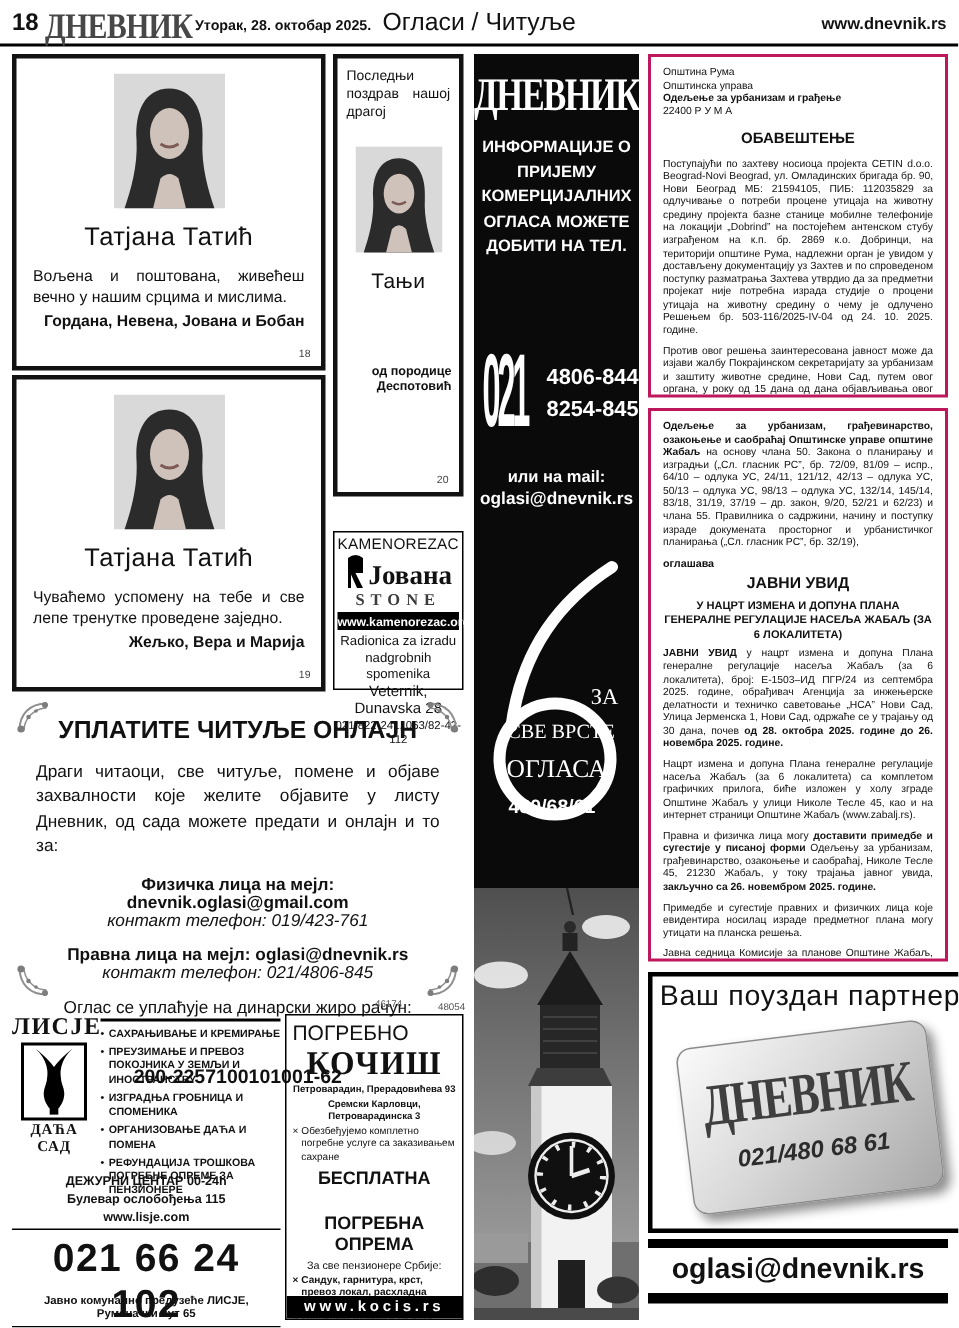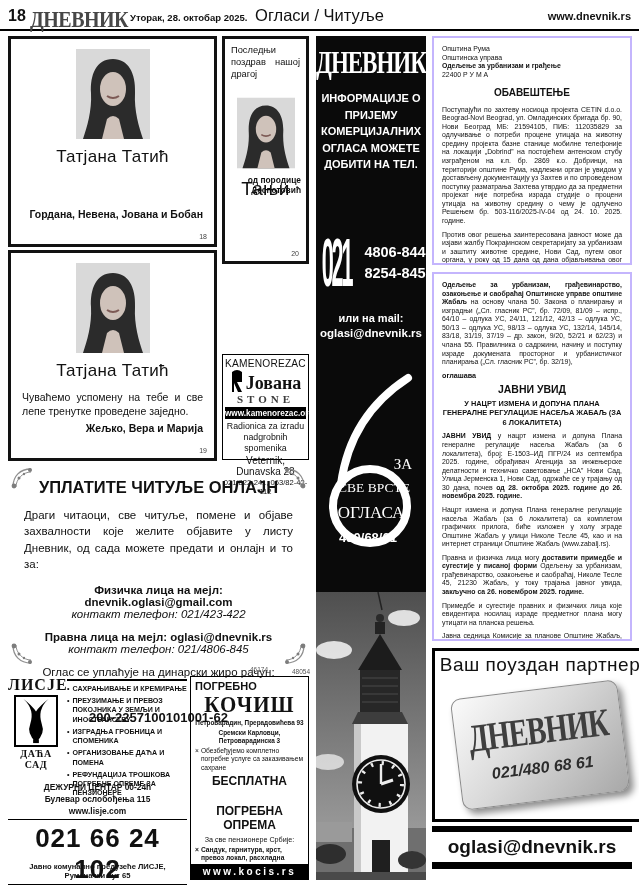--- a/index.html
+++ b/index.html
@@ -13,24 +13,24 @@
   .hdr-logo { position:absolute; left:30px; top:5px; font-family:"Liberation Serif",serif; font-weight:bold;
               font-size:20px; color:#474747; letter-spacing:-0.5px; transform:scaleY(1.2); transform-origin:left top; }
   .hdr-date { position:absolute; left:130px; top:12px; font-size:9.5px; font-weight:bold; }
   .hdr-section { position:absolute; left:50%; transform:translateX(-50%); top:6px; font-size:16.5px; }
   .hdr-web { position:absolute; right:8px; top:10px; font-size:11px; font-weight:bold; }
 
   
   .ob { position:absolute; border:3px solid #121212; background:#fff; text-align:center; }
   .ob1 { left:8px; top:36px; width:209px; height:211px; }
   .ob2 { left:8px; top:250px; width:209px; height:211px; }
-  .obt { left:222px; top:36px; width:87px; height:228px; }
+  .obt { left:222px; top:36px; width:87px; height:295px; }
   .photo { margin:10px auto 4px; }
   .ob-name { font-size:17px; letter-spacing:.3px; }
-  .ob-name-sm { font-size:19px; margin-top:0; }
+  .ob-name-sm { font-size:14px; margin-top:0; }
   .ob-text { font-size:10.5px; line-height:1.38; text-align:justify; padding:9px 11px 0; }
   .ob-sig { position:absolute; left:0; right:0; bottom:24px; padding:0 11px; text-align:right; font-size:10.5px; font-weight:bold; }
   .ob-ref { position:absolute; right:7px; bottom:4px; font-size:7px; color:#444; }
   .obt-intro { font-size:9.3px; line-height:1.3; text-align:justify; padding:5px 6px 0; }
   .obt-sig { position:absolute; left:4px; right:5px; bottom:66px; text-align:right; font-size:8.4px; font-weight:bold; }
 
   
   .kam { position:absolute; left:222px; top:354px; width:87px; height:106px; border:1.5px solid #000; text-align:center; padding-top:3px; }
   .kam-title { font-size:10.2px; letter-spacing:.2px; }
   .kam-name-row { display:flex; align-items:center; justify-content:center; gap:2px; margin-top:1px; }
@@ -49,21 +49,21 @@
   .mid-phone-row { position:absolute; left:0; right:0; top:188px; height:78px; display:flex; align-items:center; justify-content:center; }
   .tall021 { display:inline-block; font-size:30px; font-weight:bold; letter-spacing:-3px;
              transform:scale(.72,2.3); transform-origin:center; margin-right:7px; }
   .mid-phones { text-align:left; font-size:14.5px; font-weight:bold; line-height:1.45; }
   .mid-mail-label { position:absolute; left:0; right:0; top:276px; font-size:11px; font-weight:bold; }
   .mid-mail { position:absolute; left:0; right:0; top:291px; font-size:11.5px; font-weight:bold; }
   .six-wrap { position:absolute; left:0; top:330px; width:110px; height:225px; }
   .tower-wrap { position:absolute; left:0; top:556px; width:110px; height:288px; }
 
   
-  .notice { position:absolute; border:2px solid #c4b5fd; background:#fff; padding:7px 8px; font-size:6.9px;
+  .notice { position:absolute; border:2px solid #be185d; background:#fff; padding:7px 8px; font-size:6.9px;
             line-height:1.24; text-align:justify; overflow:hidden; }
   .notice1 { left:432px; top:36px; width:200px; height:229px; }
   .notice2 { left:432px; top:272px; width:200px; height:369px; }
   .nline { text-align:left; }
   .nbold { font-weight:bold; }
   .ntitle { text-align:center; font-weight:bold; font-size:10px; margin:8px 0 6px; }
   .ntitle2 { text-align:center; font-weight:bold; font-size:10.5px; margin:2px 0 3px; }
   .nannounce { text-align:left; font-weight:bold; font-size:7.2px; margin:5px 0 2px; }
   .nsubtitle { text-align:center; font-weight:bold; font-size:7.4px; margin-bottom:5px; line-height:1.3; }
   .notice p { margin-bottom:5px; }
@@ -97,21 +97,21 @@
   .svc { display:flex; gap:3px; font-size:7.1px; font-weight:bold; line-height:1.3; margin-bottom:3px; text-align:left; }
   .blt { flex:0 0 auto; }
   .lisje-center { position:absolute; left:0; right:0; top:106px; text-align:center; font-size:8.4px; font-weight:bold; line-height:1.4; }
   .lisje-phone { position:absolute; left:0; right:0; top:143px; text-align:center; font-size:26px; font-weight:bold;
                  letter-spacing:1px; border-top:1.5px solid #000; border-bottom:1.5px solid #000; padding:3px 0 2px; }
   .lisje-footer { position:absolute; left:0; right:0; top:186px; text-align:center; font-size:7.6px; font-weight:bold;
                   border-bottom:2.5px solid #000; padding-bottom:4px; }
 
   
   .kocis { position:absolute; left:190px; top:676px; width:119px; height:204px; border:1px solid #000; padding:3px 4px 0; overflow:hidden; }
-  .kocis-header { font-size:11px; font-weight:bold; }
+  .kocis-header { font-size:14px; font-weight:normal; }
   .kocis-logo { font-family:"Liberation Serif",serif; font-weight:bold; font-size:21px; letter-spacing:1px;
                 text-align:center; transform:scaleY(1.05); transform-origin:center top; }
   .kocis-addr { font-size:6.4px; font-weight:bold; text-align:center; line-height:1.25; margin-top:2px; }
   .kocis-item { display:flex; gap:2px; font-size:6.7px; line-height:1.25; margin-top:2px; text-align:left; }
   .kocis-item.b { font-weight:bold; }
   .kocis-big { text-align:center; font-weight:bold; font-size:12px; line-height:1.15; margin-top:3px; }
   .kocis-sub { text-align:center; font-size:7.2px; margin-top:2px; }
   .kocis-web { position:absolute; left:0; right:0; bottom:0; background:#000; color:#fff; font-weight:bold;
                font-size:10px; letter-spacing:2.5px; text-align:center; padding:2px 0; }
 
@@ -146,20 +146,21 @@
     <div class="photo">
       <svg width="74" height="90" viewBox="0 0 74 90">
         <rect width="74" height="90" fill="#d9d9d9"></rect>
         <path d="M37 10 C20 10 14 26 15 44 C16 62 11 78 7 90 L67 90 C63 78 58 62 59 44 C60 24 52 10 37 10Z" fill="#2b2b2b"></path>
         <ellipse cx="37" cy="40" rx="13" ry="17" fill="#cfc2ba"></ellipse>
         <path d="M31 70 Q37 64 43 70 L48 90 L26 90 Z" fill="#cfc2ba"></path>
         <path d="M31 47 Q37 51 43 47" stroke="#7d5a55" stroke-width="2" fill="none"></path>
       </svg>
     </div>
     <div class="ob-name">Татјана Татић</div>
+    <p class="ob-text">Вољена и поштована, живећеш вечно у нашим срцима и мислима.</p>
     <div class="ob-sig">Гордана, Невена, Јована и Бобан</div>
     <div class="ob-ref">18</div>
   </section>
 
   <section class="ob ob2">
     <div class="photo">
       <svg width="74" height="90" viewBox="0 0 74 90">
         <rect width="74" height="90" fill="#d9d9d9"></rect>
         <path d="M37 10 C20 10 14 26 15 44 C16 62 11 78 7 90 L67 90 C63 78 58 62 59 44 C60 24 52 10 37 10Z" fill="#2b2b2b"></path>
         <ellipse cx="37" cy="40" rx="13" ry="17" fill="#cfc2ba"></ellipse>
@@ -331,21 +332,21 @@
         <path d="M6 21 C6 13 13 6 21 6" stroke="#8f8f8f" stroke-width="1" fill="none"></path>
         <circle cx="4" cy="20" r="2.4" fill="#7d7d7d"></circle>
           <circle cx="9" cy="12" r="1.5" fill="#7d7d7d"></circle>
         <circle cx="14" cy="8" r="1.2" fill="#7d7d7d"></circle>
           <circle cx="20" cy="4" r="2" fill="#7d7d7d"></circle>
       </svg>
     </span>
     <div class="upl-title">УПЛАТИТЕ ЧИТУЉЕ ОНЛАЈН</div>
     <p class="upl-intro">Драги читаоци, све читуље, помене и објаве захвалности које желите објавите у листу Дневник, од сада можете предати и онлајн и то за:</p>
     <div class="upl-bold">Физичка лица на мејл: dnevnik.oglasi@gmail.com</div>
-    <div class="upl-italic">контакт телефон: 021/423-422</div>
+    <div class="upl-italic">контакт телефон: 019/423-761</div>
     <div class="upl-bold">Правна лица на мејл: oglasi@dnevnik.rs</div>
     <div class="upl-italic">контакт телефон: 021/4806-845</div>
     <div class="upl-account-label">Оглас се уплаћује на динарски жиро рачун:</div>
     <div class="upl-account">200-2257100101001-62</div>
   </section>
 
   <div class="tiny-ref ref-lisje">46174</div>
   <div class="tiny-ref ref-kocis">48054</div>
 
   <section class="lisje">

